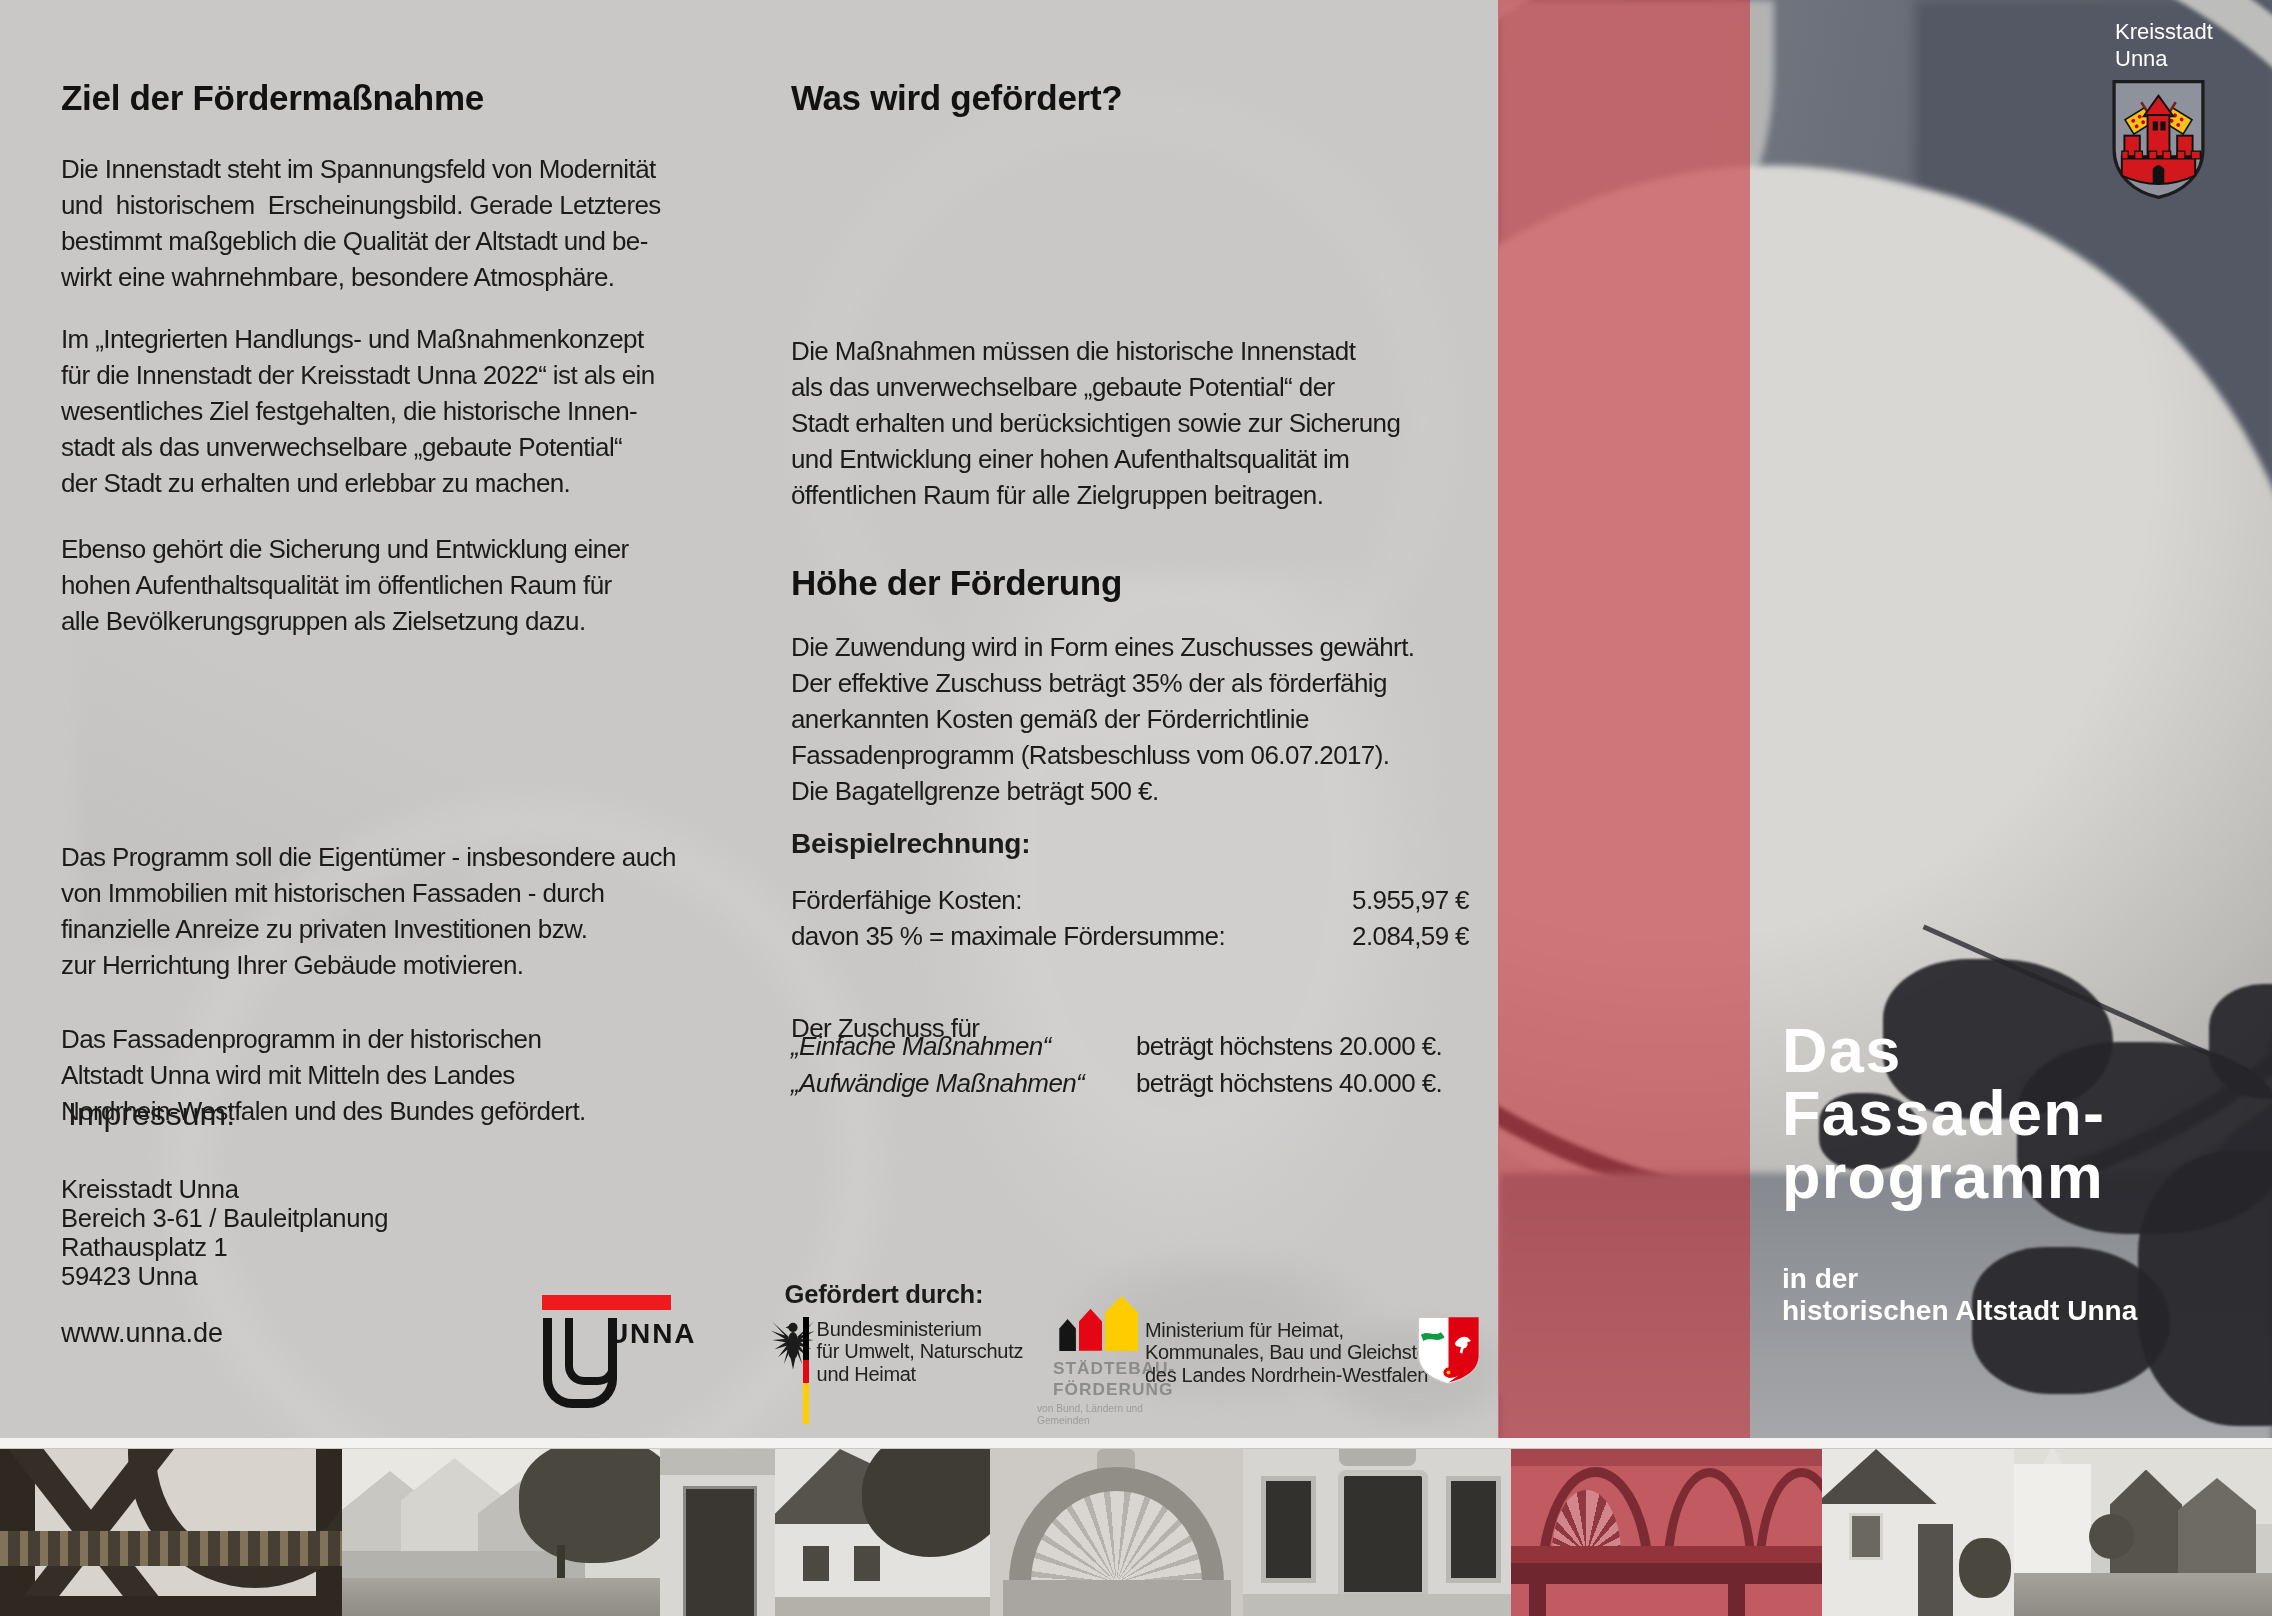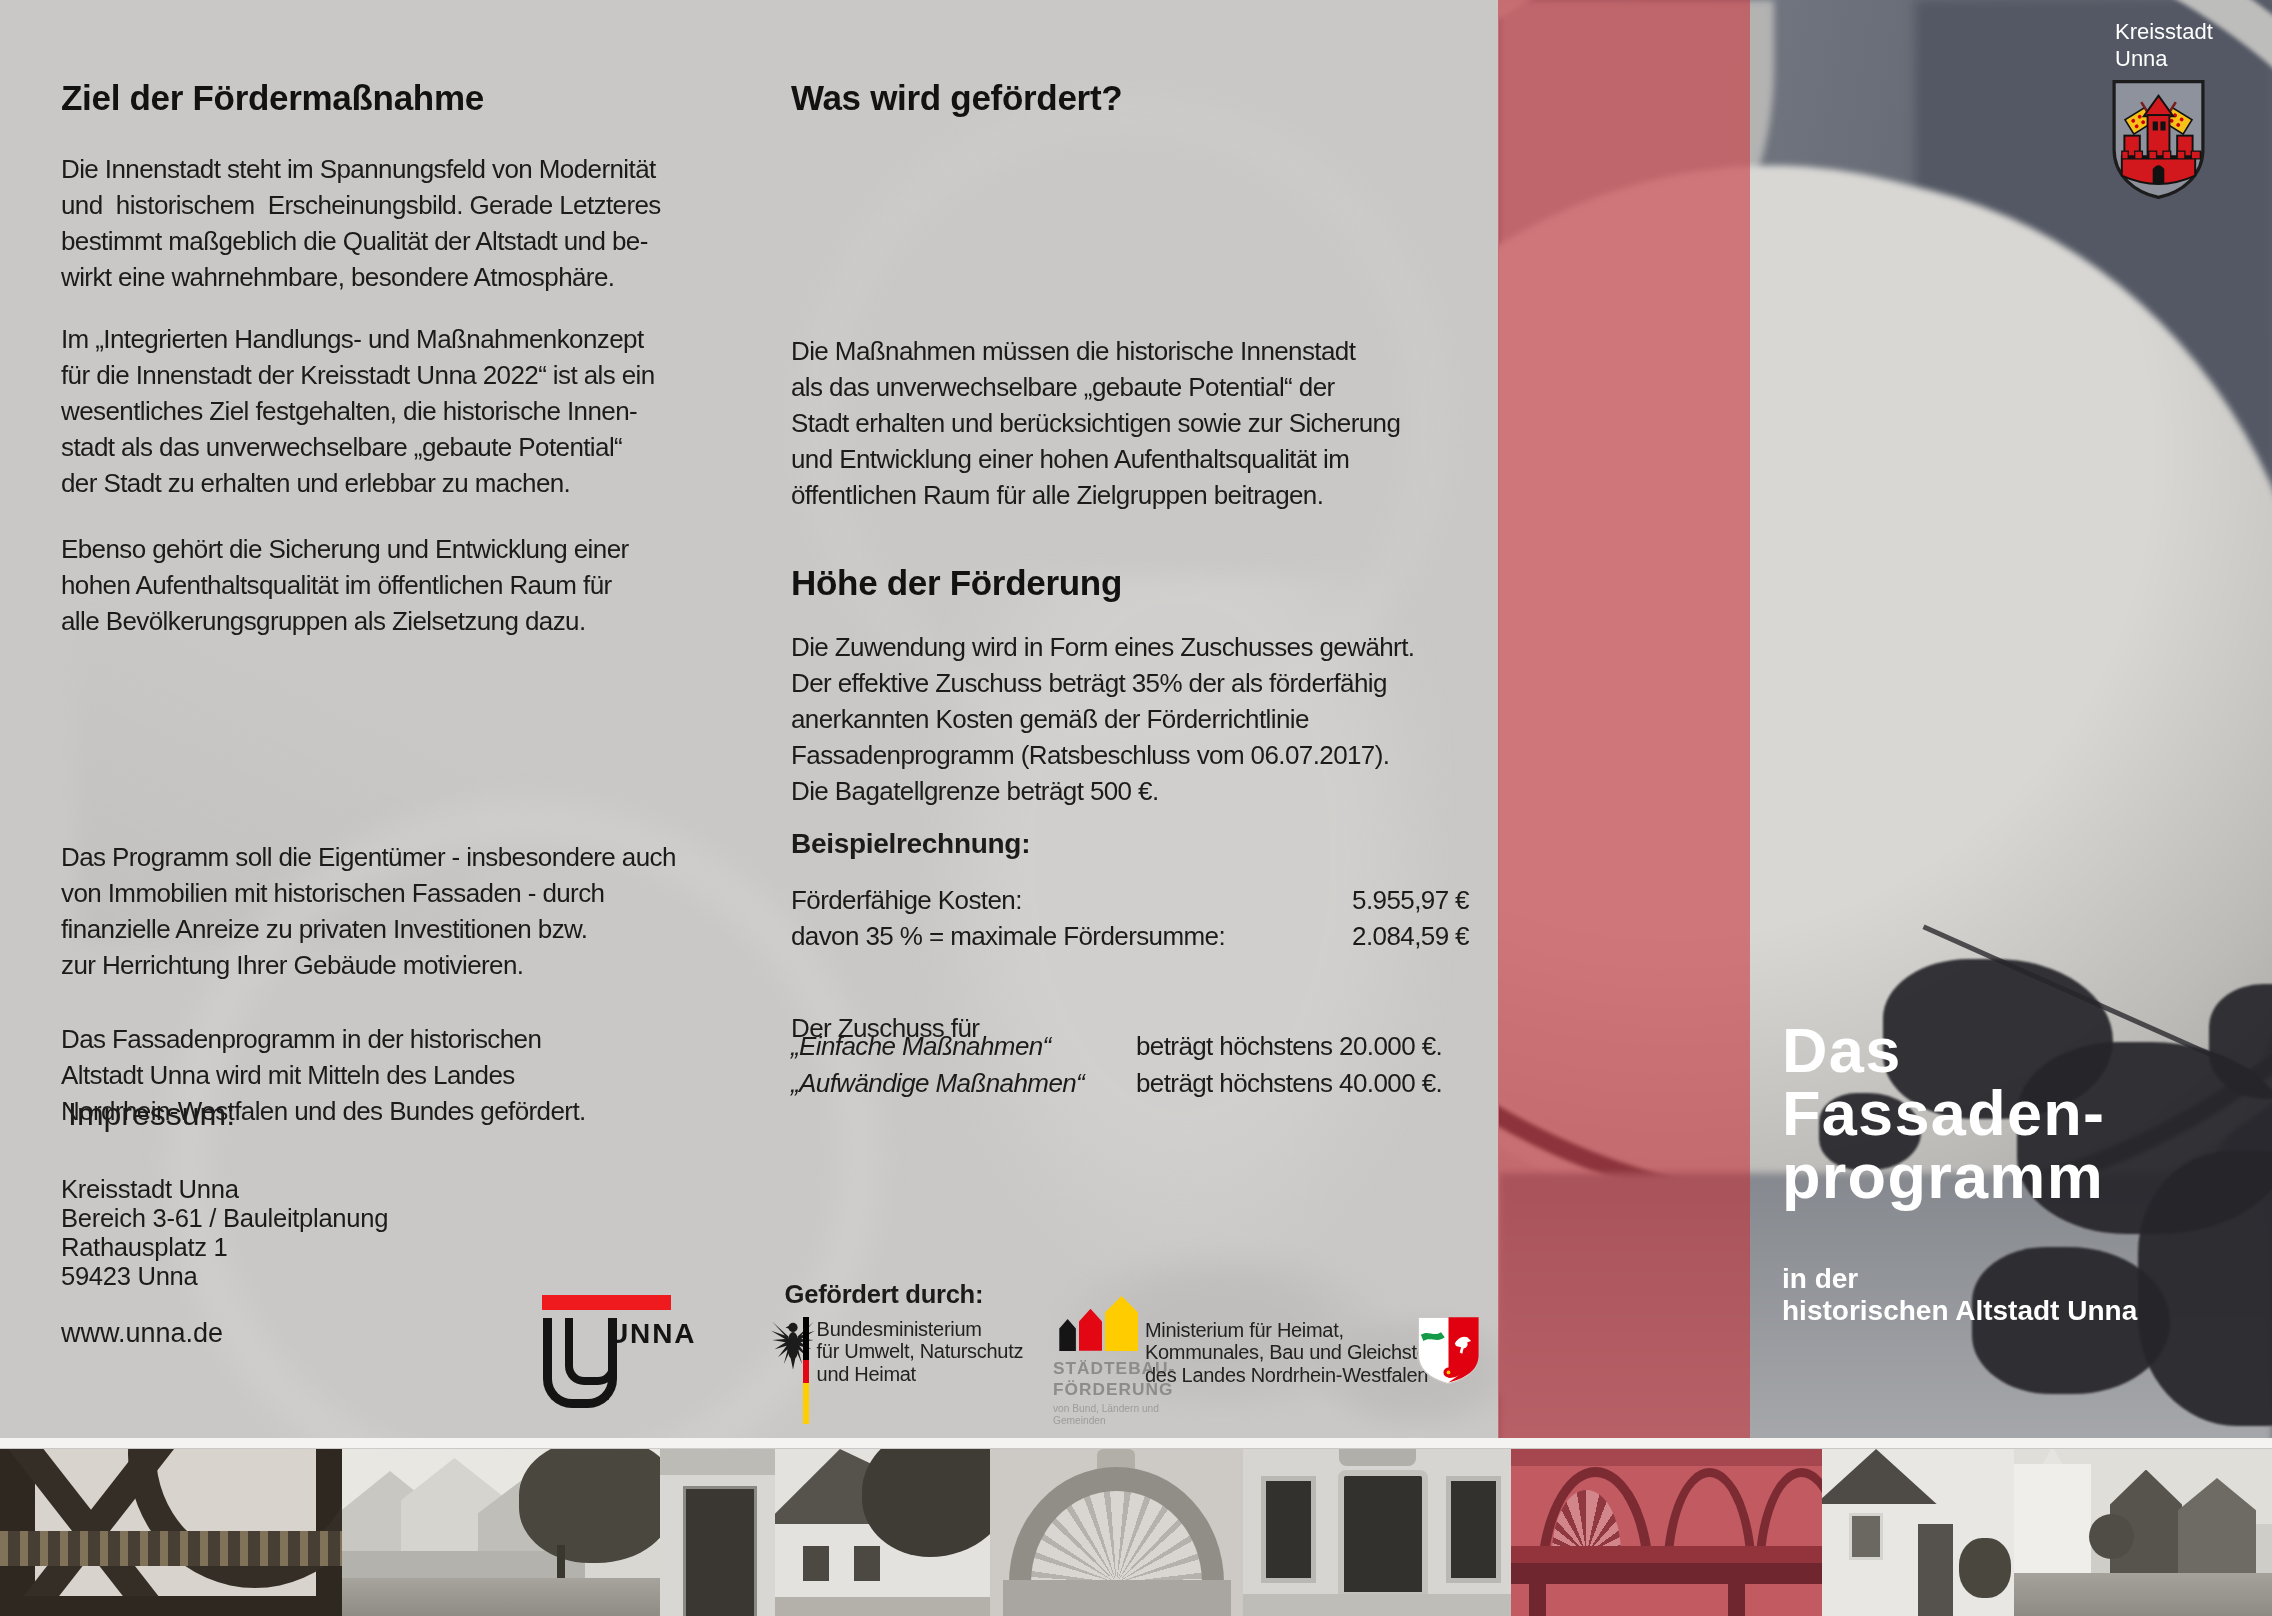--- a/index.html
+++ b/index.html
@@ -59,21 +59,21 @@
   .eagle{left:-21px;top:1314px;width:46px;height:59px;}
   .de-stripe{left:11.5px;top:1317px;width:6.4px;height:107px;
              background:linear-gradient(180deg,#000 0 40%,#e30613 40% 62%,#ffce00 62% 100%);}
   .bund-text{left:25.6px;top:1318px;font-size:20px;line-height:22.4px;letter-spacing:-0.3px;white-space:pre;color:#222;}
   .houses{left:267px;top:1296px;width:83px;height:55px;}
   .house{position:absolute;clip-path:polygon(50% 0,100% 30%,100% 100%,0 100%,0 30%);}
   .house-black{left:1.3px;top:23px;width:16.6px;height:32px;background:#151515;}
   .house-red{left:21px;top:12.8px;width:23px;height:42px;background:#e30613;}
   .house-yellow{left:47px;top:0;width:33px;height:55px;background:#ffcc00;}
   .st-title{left:262px;top:1358px;font-size:17.3px;font-weight:700;line-height:20.5px;letter-spacing:1px;color:#8c8c8a;white-space:pre;}
-  .st-sub{left:262px;top:1403px;font-size:10.2px;line-height:12px;color:#9d9c9a;white-space:pre;}
+  .st-sub{left:246px;top:1403px;font-size:10.2px;line-height:12px;color:#9d9c9a;white-space:pre;}
   .nrw-text{left:354px;top:1319px;font-size:20px;line-height:22.4px;letter-spacing:-0.3px;white-space:pre;color:#222;}
   .nrw-shield{left:626px;top:1316px;width:63px;height:69px;}
   
   .unna{left:542px;top:1295px;width:166px;height:115px;z-index:4;}
   .unna-bar{left:0;top:0;width:129px;height:15.3px;background:#ef1a1d;}
   .unna-u1{left:1.3px;top:23px;width:56px;height:81px;border:9.6px solid #141414;border-top:0;
            border-radius:0 0 29px 29px;}
   .unna-u2{left:23px;top:23px;width:36px;height:59px;border:8.3px solid #141414;border-top:0;
            border-radius:0 0 19px 19px;background:transparent;}
   .unna-txt{left:66px;top:23px;font-size:28px;font-weight:600;letter-spacing:1.9px;color:#141414;}

